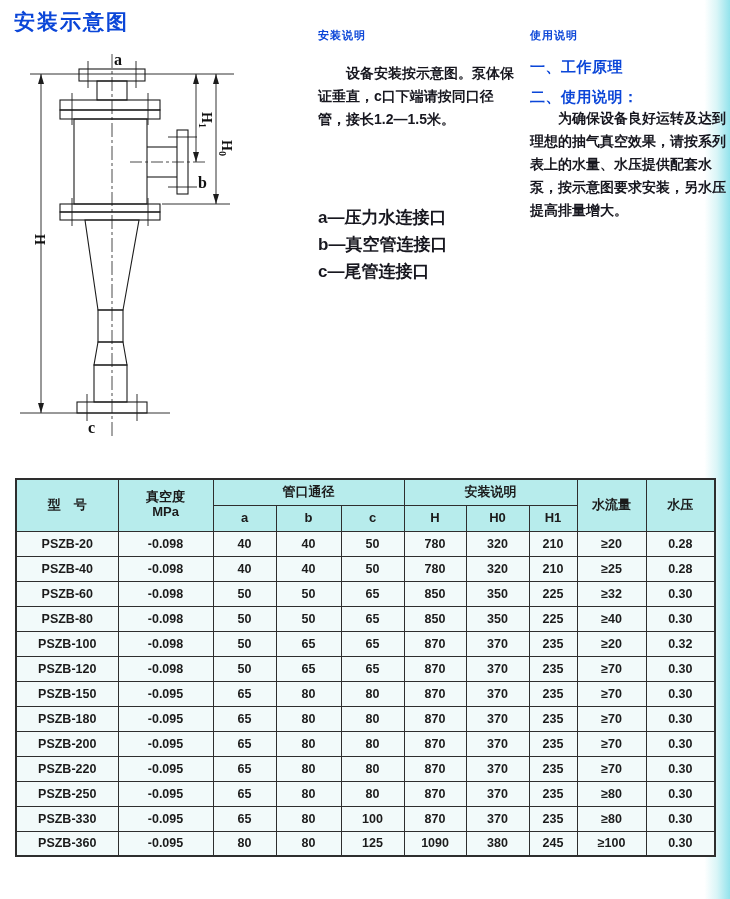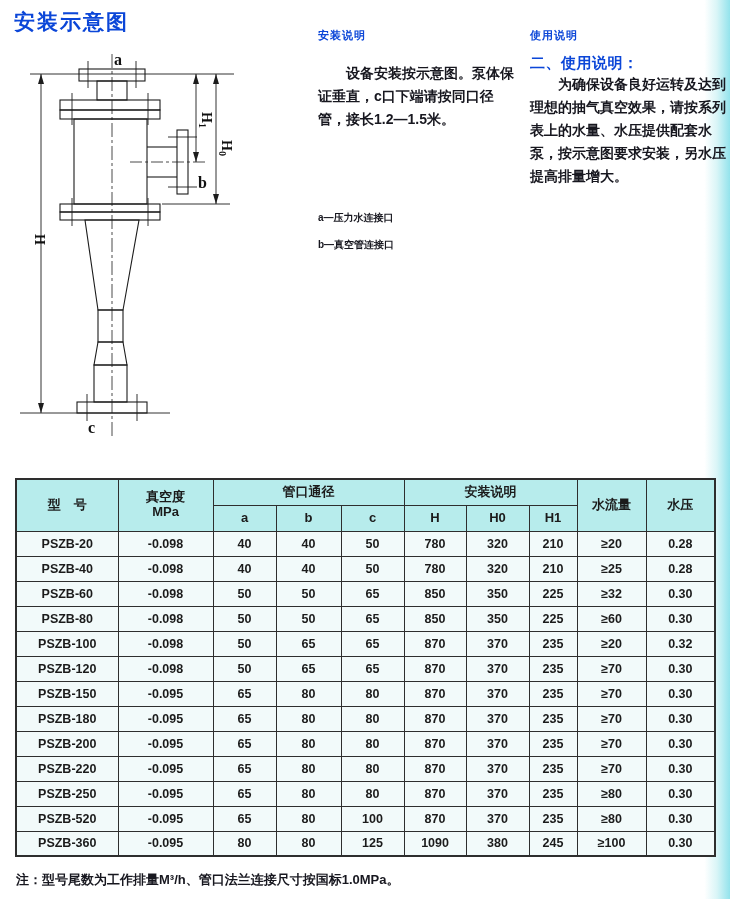--- a/index.html
+++ b/index.html
@@ -16,21 +16,21 @@
   .diagram { position:absolute; left:2px; top:52px; }
 
   .col h2 { font-size:11px; font-weight:700; color:#0b46d8; letter-spacing:1px; }
   .col h3 { font-size:15px; font-weight:700; color:#0b46d8; letter-spacing:0.5px; }
   .col p  { font-size:14px; line-height:23px; font-weight:600; text-indent:2em; color:#17171f; }
 
   .install { position:absolute; left:318px; top:28px; width:196px; }
   .install p { margin-top:19px; }
 
   .ports { position:absolute; left:318px; top:203px; width:200px; }
-  .ports .port-item { font-size:10px; font-weight:600; line-height:24px; margin-top:3px; }
+  .ports .port-item { font-size:17px; font-weight:600; line-height:24px; margin-top:3px; }
   .ports h3 { margin-bottom:8px; }
 
   .usage { position:absolute; left:530px; top:28px; width:198px; }
   .usage h3.sec1 { margin-top:15px; }
   .usage p.p1 { margin-top:6px; }
   .usage h3.sec2 { margin-top:11px; }
   .usage p.p2 { }
 
   .table-title { position:absolute; left:15px; top:443px; color:#0b46d8; }
   .table-title .tt-main { font-size:16.5px; font-weight:700; letter-spacing:1px; }
@@ -123,24 +123,26 @@
   </svg>
 
   <section class="col install">
     <h2>安装说明</h2>
     <p>设备安装按示意图。泵体保证垂直，c口下端请按同口径管，接长1.2—1.5米。</p>
   </section>
 
   <section class="col ports">
     <div class="port-item">a—压力水连接口</div>
     <div class="port-item">b—真空管连接口</div>
+    <div class="port-item">c—尾管连接口</div>
   </section>
 
   <section class="col usage">
     <h2>使用说明</h2>
+    <h3 class="sec1">一、工作原理</h3>
     <h3 class="sec2">二、使用说明：</h3>
     <p class="p2">为确保设备良好运转及达到理想的抽气真空效果，请按系列表上的水量、水压提供配套水泵，按示意图要求安装，另水压提高排量增大。</p>
   </section>
 
 
   <table class="spec-table">
     <colgroup>
       <col style="width:102px">
         <col style="width:95px">
       <col style="width:63px">
@@ -212,21 +214,21 @@
         </tr>
         <tr>
           <td>PSZB-80</td>
           <td>-0.098</td>
           <td>50</td>
           <td>50</td>
           <td>65</td>
           <td>850</td>
           <td>350</td>
           <td>225</td>
-          <td>≥60</td>
+          <td>≥40</td>
           <td>0.30</td>
         </tr>
         <tr>
           <td>PSZB-100</td>
           <td>-0.098</td>
           <td>50</td>
           <td>65</td>
           <td>65</td>
           <td>870</td>
           <td>370</td>
@@ -300,21 +302,21 @@
           <td>65</td>
           <td>80</td>
           <td>80</td>
           <td>870</td>
           <td>370</td>
           <td>235</td>
           <td>≥80</td>
           <td>0.30</td>
         </tr>
         <tr>
-          <td>PSZB-520</td>
+          <td>PSZB-330</td>
           <td>-0.095</td>
           <td>65</td>
           <td>80</td>
           <td>100</td>
           <td>870</td>
           <td>370</td>
           <td>235</td>
           <td>≥80</td>
           <td>0.30</td>
         </tr>
@@ -326,15 +328,14 @@
           <td>125</td>
           <td>1090</td>
           <td>380</td>
           <td>245</td>
           <td>≥100</td>
           <td>0.30</td>
         </tr>
       </tbody>
   </table>
 
-  <p class="footnote">注：型号尾数为工作排量M³/h、管口法兰连接尺寸按国标1.0MPa。</p>
 
 </div>
 
 </body></html>

